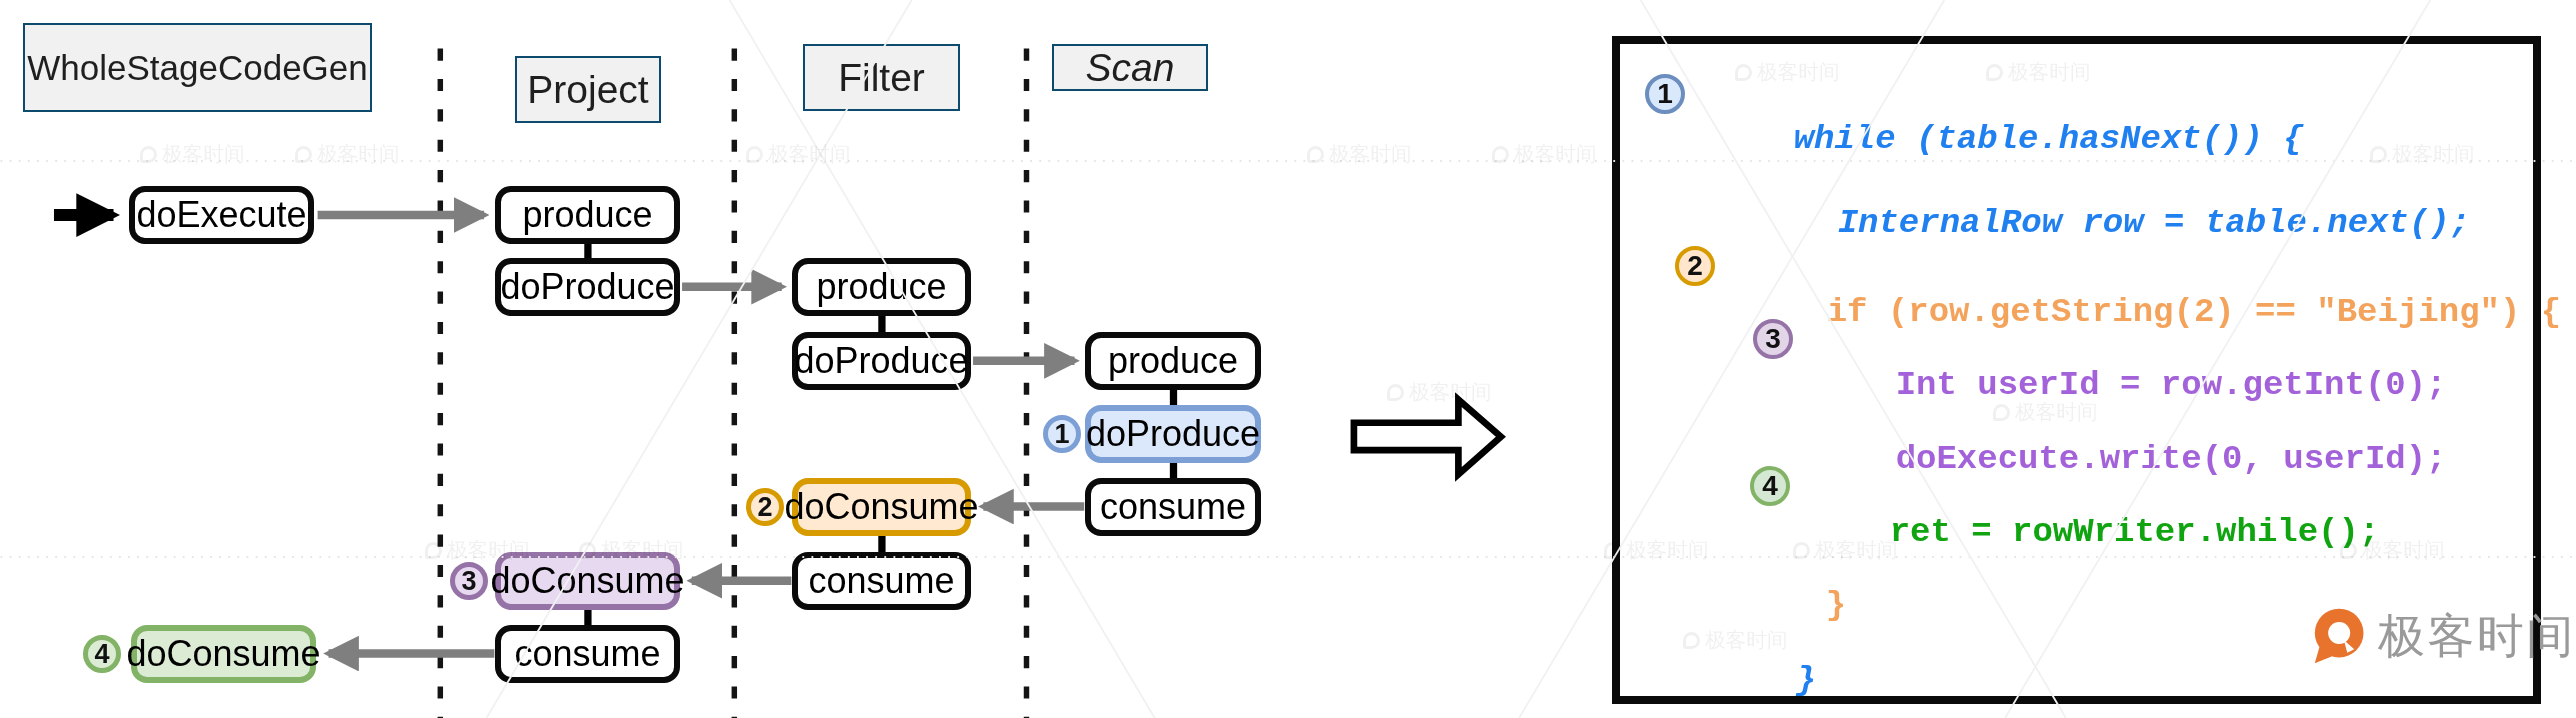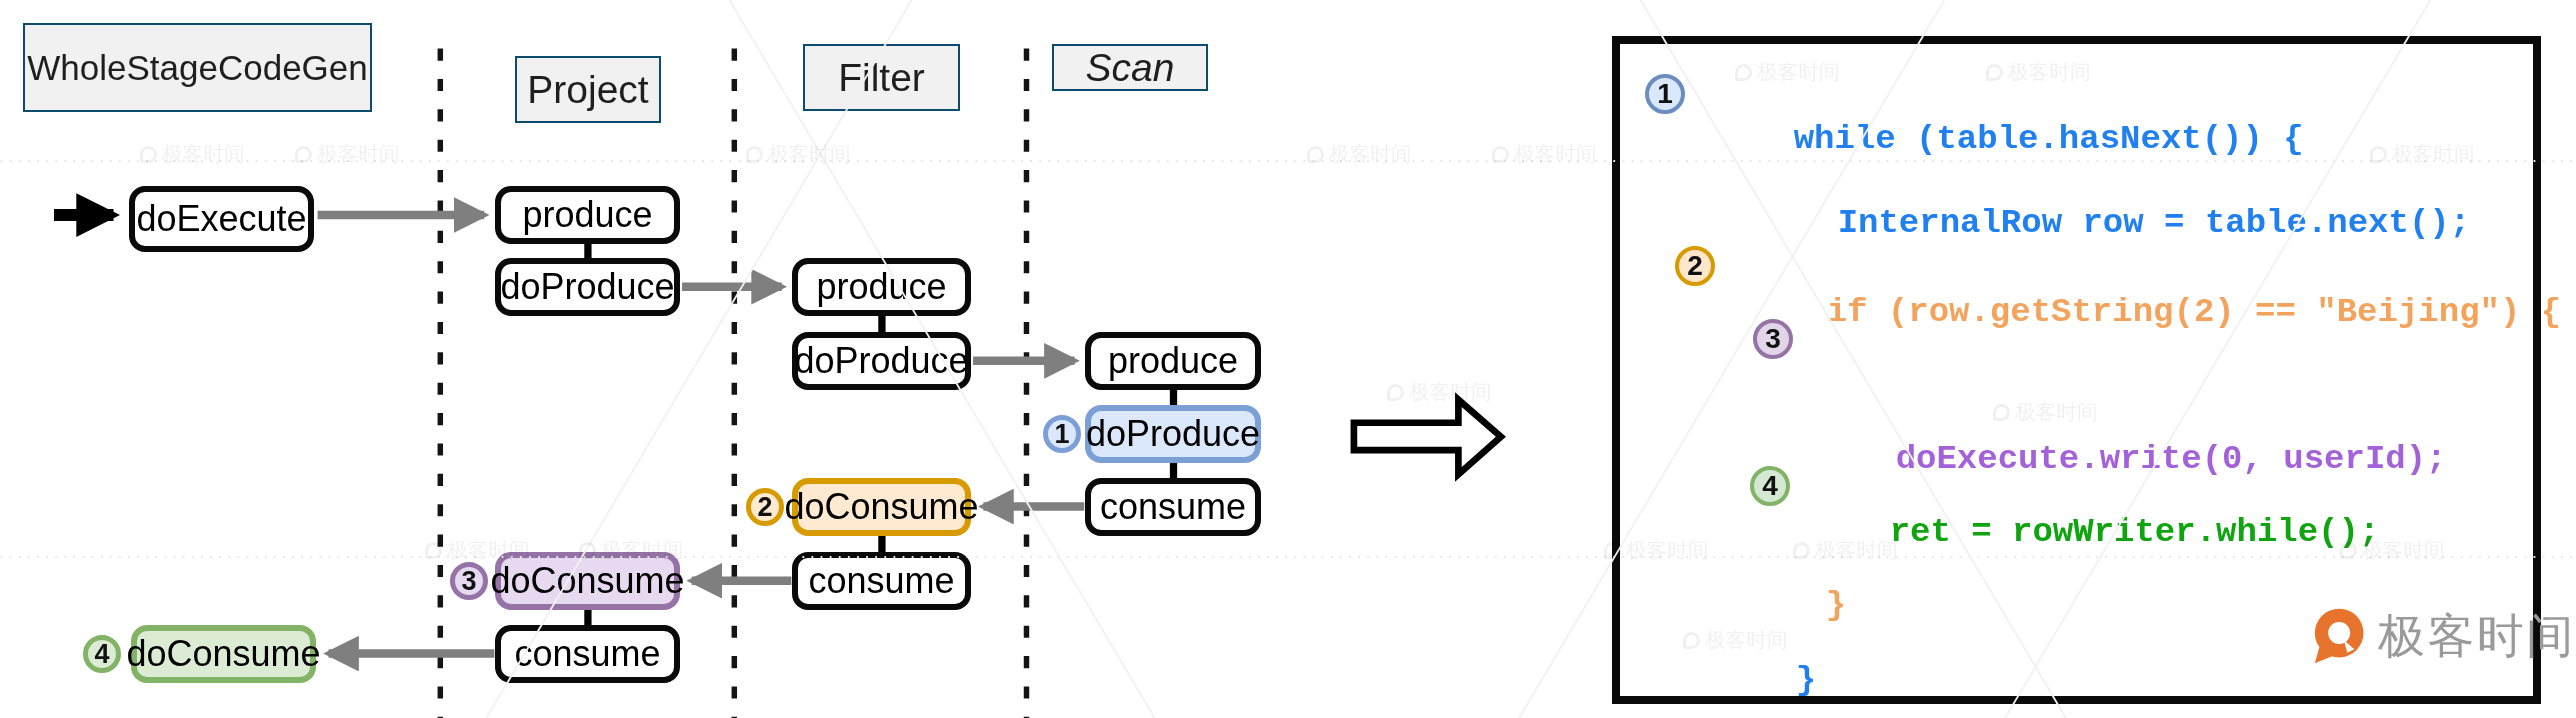--- a/index.html
+++ b/index.html
@@ -22,21 +22,21 @@
          display:flex;align-items:center;justify-content:center;font-size:27px;font-weight:700;
          color:#111;z-index:4;border:5.5px solid #000;background:#fff;}
   .badge.blue  {border-color:#7c9fd6;background:#dbe8fb;}
   .badge.orange{border-color:#d79b00;background:#ffe9d1;}
   .badge.purple{border-color:#9673a6;background:#e6d9f0;}
   .badge.green {border-color:#82b366;background:#dcebd4;}
   #codeblock{position:absolute;left:1612px;top:36px;width:929px;height:668px;
              box-sizing:border-box;border:8px solid #0a0a0a;background:#ffffff;z-index:2;}
   .cl{position:absolute;font-family:"Liberation Mono","DejaVu Sans Mono",monospace;
       font-weight:700;font-size:34px;line-height:46px;white-space:pre;z-index:3;}
-  .cl.c-blue  {color:#2080f0;}
+  .cl.c-blue  {color:#2080f0;font-style:italic;}
   .cl.c-orange{color:#f3a35b;}
   .cl.c-purple{color:#a362d9;}
   .cl.c-green {color:#11a411;}
   .cbadge{position:absolute;box-sizing:border-box;width:40px;height:40px;border-radius:50%;
           display:flex;align-items:center;justify-content:center;font-size:28px;font-weight:700;
           font-family:"Liberation Sans",sans-serif;color:#111;z-index:4;border:4.9px solid #000;background:#fff;}
   .cbadge.blue  {border-color:#6c8ebf;background:#dae8fc;}
   .cbadge.orange{border-color:#d79b00;background:#ffe6cc;}
   .cbadge.purple{border-color:#9673a6;background:#e1d5e7;}
   .cbadge.green {border-color:#82b366;background:#d5e8d4;}
@@ -91,21 +91,21 @@
   <div class="hdr" style="left:515px;top:56px;width:146px;height:67px;">
     <span>Project</span>
   </div>
   <div class="hdr" style="left:803px;top:44px;width:157px;height:67px;">
     <span>Filter</span>
   </div>
   <div class="hdr" style="left:1052px;top:44px;width:156px;height:47px;font-style:italic;">
     <span>Scan</span>
   </div>
 
-  <div class="node" style="left:129px;top:186px;width:185px;height:66px;">
+  <div class="node" style="left:129px;top:186px;width:185px;height:58px;">
     <span>doExecute</span>
   </div>
 
   <div class="node" style="left:495px;top:186px;width:185px;height:58px;">
     <span>produce</span>
   </div>
   <div class="node" style="left:495px;top:258px;width:185px;height:58px;">
     <span>doProduce</span>
   </div>
 
@@ -172,20 +172,23 @@
 
   <div class="cbadge orange" style="left:1675px;top:246px;">
     <span>2</span>
   </div>
   <div class="cl c-orange" style="left:1745px;top:243px;">
     <span>if (row.getString(2) == "Beijing") {</span>
   </div>
 
   <div class="cbadge purple" style="left:1753px;top:319px;">
     <span>3</span>
+  </div>
+  <div class="cl c-purple" style="left:1814px;top:316px;">
+    <span>Int userId = row.getInt(0);</span>
   </div>
 
   <div class="cl c-purple" style="left:1814px;top:390px;">
     <span>doExecute.write(0, userId);</span>
   </div>
 
   <div class="cbadge green" style="left:1750px;top:466px;">
     <span>4</span>
   </div>
   <div class="cl c-green" style="left:1808px;top:463px;">

